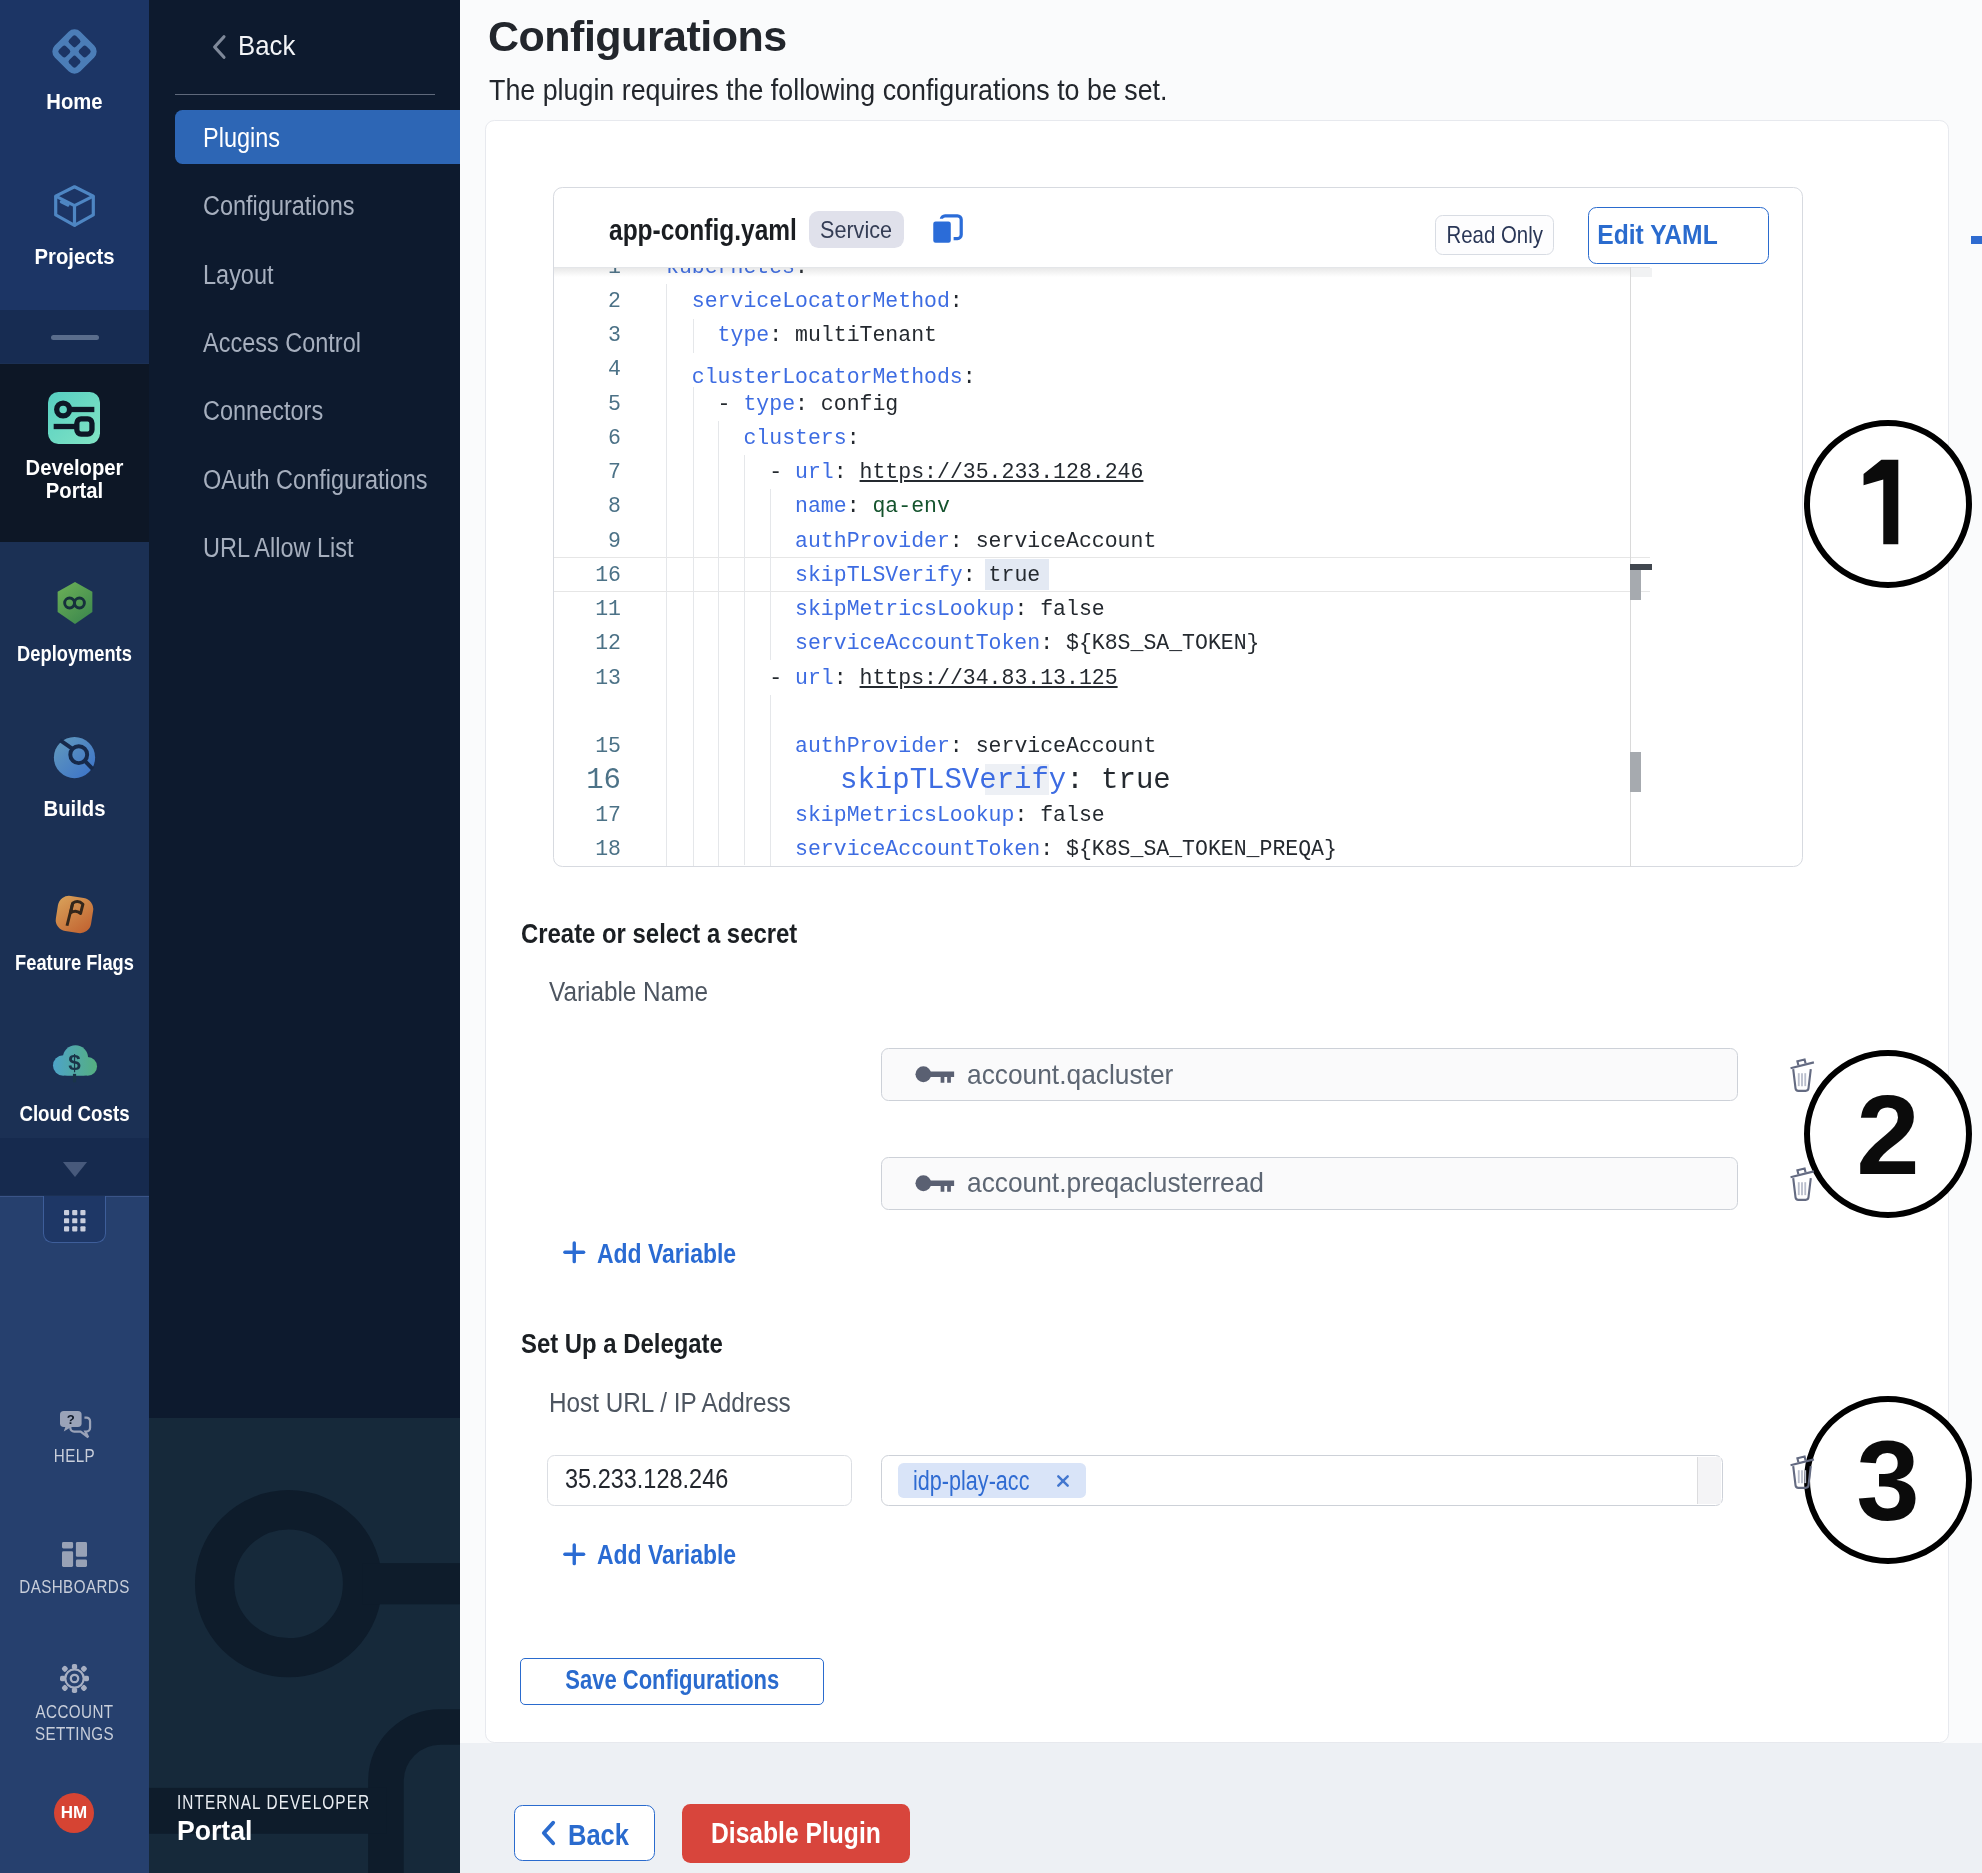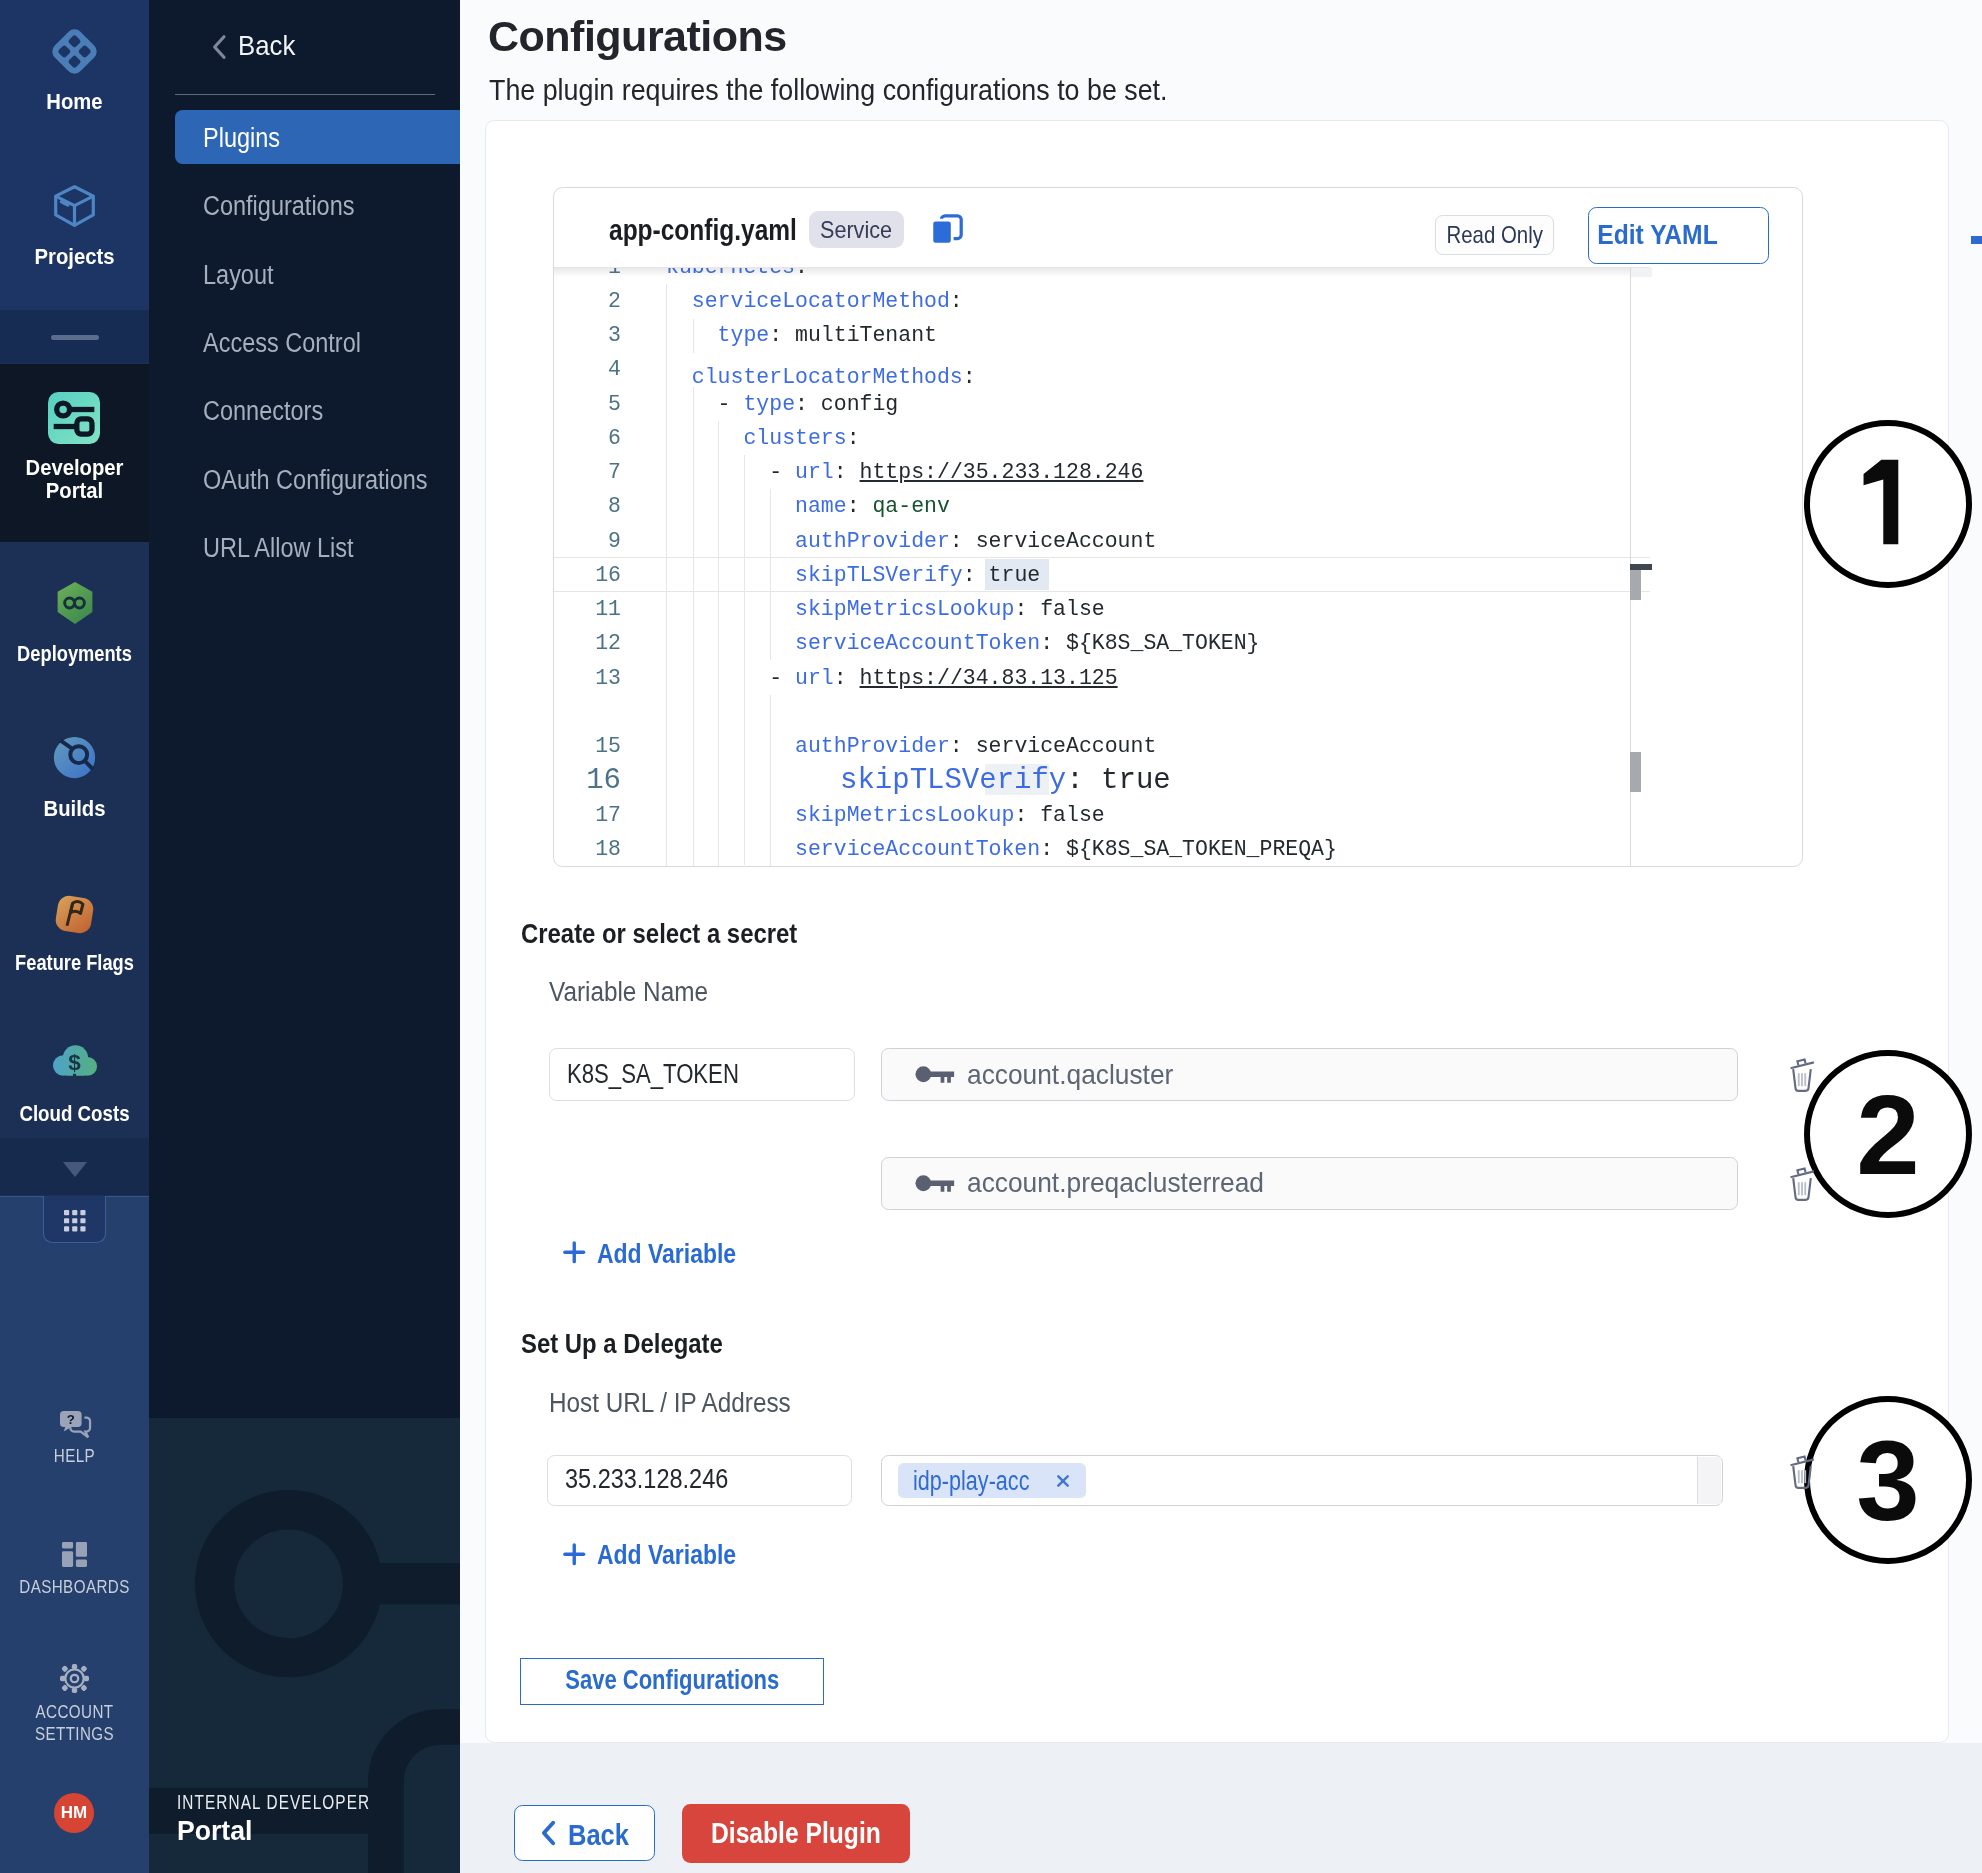--- a/index.html
+++ b/index.html
@@ -228,21 +228,20 @@
 <div class="abs" style="left:0;top:0;width:1076px;height:10.3px;background:linear-gradient(rgba(80,80,80,0.14),rgba(80,80,80,0));"></div>
 <div class="abs" style="left:0;top:0;width:1096px;height:0.9px;background:#E4E6E9;"></div>
 <div class="abs" style="left:1076px;top:0.9px;width:21.5px;height:9.4px;background:#F1F2F3;"></div>
 <div class="abs" style="left:1076px;top:0;width:0.9px;height:600px;background:#DADADA;"></div>
 <div class="abs" style="left:1076px;top:297px;width:21.5px;height:5.6px;background:#41474F;"></div>
 <div class="abs" style="left:1076px;top:303px;width:11.2px;height:30px;background:#A6AAAF;"></div>
 <div class="abs" style="left:1076px;top:485px;width:11.2px;height:40px;background:#A6AAAF;"></div>
 </div>
 <div class="abs" style="left:521px;top:919px;font-size:27px;color:#1B1F23;white-space:nowrap;font-weight:700;transform:scaleX(0.885);transform-origin:left center;">Create or select a secret</div>
 <div class="abs" style="left:549px;top:977px;font-size:27px;color:#4D5560;white-space:nowrap;transform:scaleX(0.9);transform-origin:left center;">Variable Name</div>
-<div class="abs" style="left:549px;top:1048px;width:306px;height:53px;background:#FFFFFF;border:1.9px solid #DBDEE3;border-radius:7.5px;line-height:50px;padding-left:17px;font-size:27px;color:#23272E;"><span style="display:inline-block;transform:scaleX(0.82);transform-origin:left center;white-space:nowrap;">K8S_SA_TOKEN</span></div>
 <div class="abs" style="left:881px;top:1048px;width:857px;height:53px;background:#FAFAFB;border:1.9px solid #CDD1D8;border-radius:7.5px;"></div>
 <svg class="abs" style="left:915px;top:1063px;" width="41" height="22.5" viewBox="0 0 44 24" fill="#5A6072">
 <circle cx="9" cy="12" r="8.5"></circle>
 <path d="M16 9 H42 V15 H38.5 V21 H34.5 V15 H31.5 V21 H27.5 V15 H16 Z"></path>
 </svg>
 <div class="abs" style="left:967px;top:1059px;font-size:28px;color:#5D6673;white-space:nowrap;transform:scaleX(0.94);transform-origin:left center;">account.qacluster</div>
 <div class="abs" style="left:881px;top:1157px;width:857px;height:53px;background:#FAFAFB;border:1.9px solid #CDD1D8;border-radius:7.5px;"></div>
 <svg class="abs" style="left:915px;top:1172px;" width="41" height="22.5" viewBox="0 0 44 24" fill="#5A6072">
 <circle cx="9" cy="12" r="8.5"></circle>
 <path d="M16 9 H42 V15 H38.5 V21 H34.5 V15 H31.5 V21 H27.5 V15 H16 Z"></path>
@@ -269,21 +268,21 @@
     </svg>
 <div class="abs" style="left:1697px;top:1457px;width:0.9px;height:47px;background:#DCDCDE;"></div>
 <div class="abs" style="left:1698px;top:1457px;width:23.4px;height:47px;background:#F4F4F6;"></div>
 <svg class="abs" style="left:563px;top:1543px;" width="22.5" height="22.5" viewBox="0 0 24 24">
       <g stroke="#2A6BD3" stroke-width="3.6" stroke-linecap="round">
         <line x1="12" y1="2" x2="12" y2="22"></line>
         <line x1="2" y1="12" x2="22" y2="12"></line>
       </g>
     </svg>
 <div class="abs" style="left:597px;top:1539px;font-size:28px;color:#2A6BD3;white-space:nowrap;font-weight:600;transform:scaleX(0.82);transform-origin:left center;">Add Variable</div>
-<div class="abs" style="left:520px;top:1658px;width:304px;height:47px;border:1.9px solid #2A6BCE;border-radius:0;background:#FFFFFF;text-align:center;line-height:43px;font-size:27px;font-weight:700;color:#2A6BCE;"><span style="display:inline-block;transform:scaleX(0.815);white-space:nowrap;">Save Configurations</span></div>
+<div class="abs" style="left:520px;top:1658px;width:304px;height:47px;border:1.9px solid #2A6BCE;border-radius:5px;background:#FFFFFF;text-align:center;line-height:43px;font-size:27px;font-weight:700;color:#2A6BCE;"><span style="display:inline-block;transform:scaleX(0.815);white-space:nowrap;">Save Configurations</span></div>
 <div class="abs" style="left:514px;top:1805px;width:141px;height:56px;border:1.9px solid #2A6BCE;border-radius:8.4px;background:#FFFFFF;"></div>
 <svg class="abs" style="left:541px;top:1820px;" width="15" height="26" viewBox="0 0 16 28">
       <polyline points="13,3 3,14 13,25" fill="none" stroke="#2A6BCE" stroke-width="4.2" stroke-linecap="round" stroke-linejoin="round"></polyline>
     </svg>
 <div class="abs" style="left:568px;top:1819px;font-size:29px;color:#2A6BCE;white-space:nowrap;font-weight:700;transform:scaleX(0.88);transform-origin:left center;">Back</div>
 <div class="abs" style="left:682px;top:1804px;width:228px;height:59px;background:#D8453C;border-radius:8.4px;text-align:center;line-height:59px;font-size:29px;font-weight:700;color:#FFFFFF;"><span style="display:inline-block;transform:scaleX(0.85);white-space:nowrap;">Disable Plugin</span></div>
 <div class="abs" style="left:1804px;top:420px;width:168px;height:168px;border:6.6px solid #000000;border-radius:50%;background:#FFFFFF;display:flex;align-items:center;justify-content:center;font-size:0px;font-weight:700;color:#0B0B0B;">
       <svg width="155" height="155" viewBox="0 0 165 165" style="position:absolute;left:0;top:0;">
         <path d="M94 36 V126 H78 V57 L57 63 V51 L76 36 Z" fill="#0B0B0B"></path>
       </svg>

